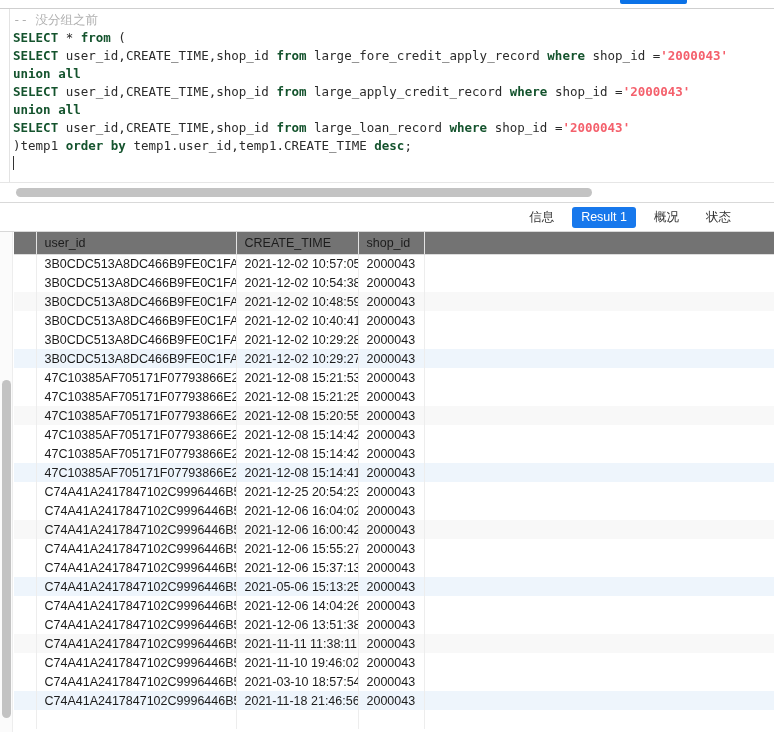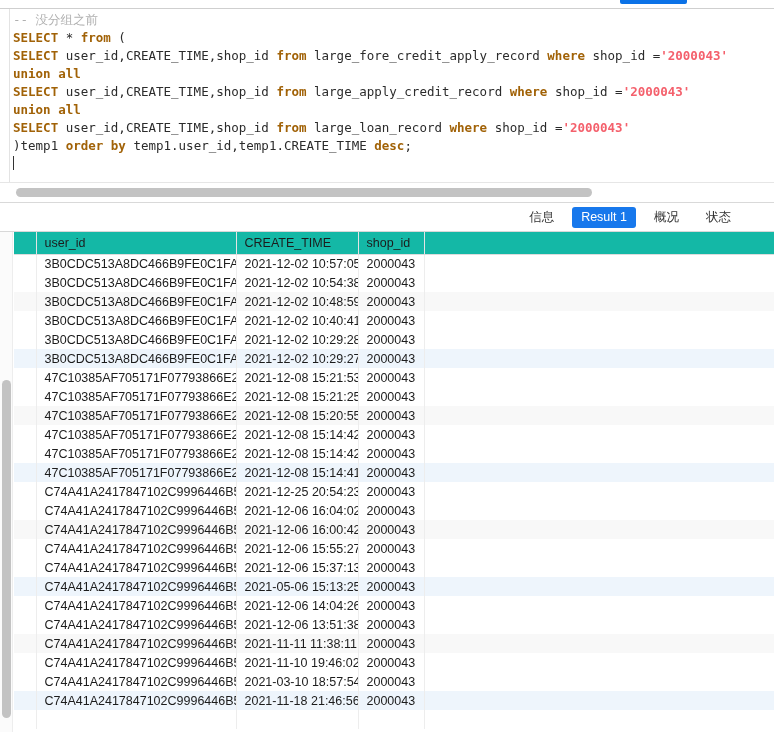--- a/index.html
+++ b/index.html
@@ -54,21 +54,21 @@
     left: 13px;
     top: 2px;
     right: 0;
     font-family: "DejaVu Sans Mono", "Liberation Mono", monospace;
     font-size: 12.5px;
     line-height: 18px;
     white-space: nowrap;
     color: #222222;
   }
   .code .ln { height: 18px; }
-  .kw   { color: #a16207; font-weight: bold; }
+  .kw   { color: #14532d; font-weight: bold; }
   .str  { color: #f4606c; font-weight: bold; }
   .cmt  { color: #b0b0b0; }
   .plain{ color: #2b2b2b; }
   .caret {
     display: inline-block;
     width: 1px;
     height: 14px;
     background: #333;
     vertical-align: -2px;
   }
@@ -163,21 +163,21 @@
   table.rs col.c-shop  { width: 66px; }
   table.rs col.c-rest  { width: 350px; }
 
   table.rs thead th {
     height: 22px;
     font-weight: normal;
     text-align: left;
     padding: 0 0 0 8px;
     border-bottom: 1px solid #dcdcdc;
     border-right: 1px solid #e4e4e4;
-    background: #14b8a6;
+    background: #737373;
     color: #1c1c1c;
     white-space: nowrap;
     box-sizing: border-box;
     vertical-align: middle;
   }
   table.rs thead th.num-head {
     border-right: 1px solid #e4e4e4;
     padding: 0;
   }
   table.rs thead th.rest-head { border-right: none; }

